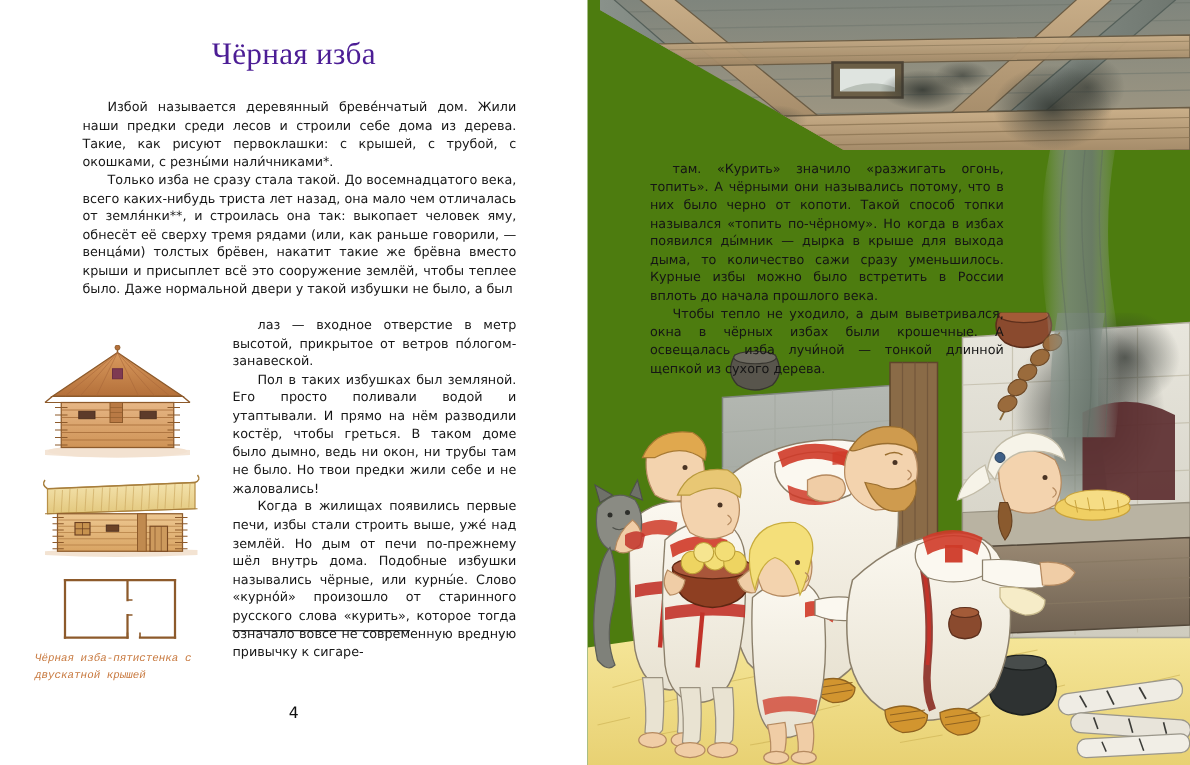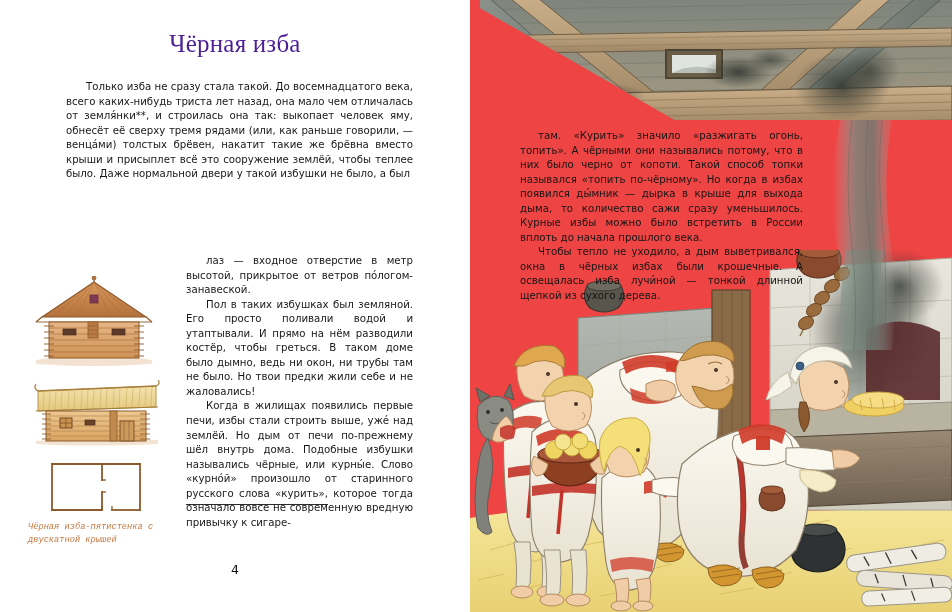--- a/index.html
+++ b/index.html
@@ -93,21 +93,21 @@
     font-family: "DejaVu Sans", sans-serif;
     font-size: 12.5px;
     color: #111;
   }
 
   
   #right-page {
     position: absolute;
     left: 470px; top: 0;
     width: 482px; height: 612px;
-    background: #ef4444;
+    background: #4d7c0f;
     overflow: hidden;
   }
   #right-body {
     position: absolute;
     left: 50px; top: 129px; width: 283px;
     font-family: "DejaVu Sans", sans-serif;
     font-size: 10.2px;
     line-height: 14.55px;
     color: #151515;
     text-align: justify;
@@ -132,20 +132,21 @@
 </head>
 <body>
 
 <div id="spread">
 
   <div id="left-page">
 
     <div id="page-title">Чёрная изба</div>
 
     <div class="body-col" id="left-para-top">
+      <p>Избой называется деревянный бреве́нчатый дом. Жили наши предки среди лесов и строили себе дома из дерева. Такие, как рисуют первоклашки: с крышей, с трубой, с окошками, с резны́ми нали́чниками*.</p>
       <p>Только изба не сразу стала такой. До восемнадцатого века, всего каких-нибудь триста лет назад, она мало чем отличалась от земля́нки**, и строилась она так: выкопает человек яму, обнесёт её сверху тремя рядами (или, как раньше говорили, — венца́ми) толстых брёвен, накатит такие же брёвна вместо крыши и присыплет всё это сооружение землёй, чтобы теплее было. Даже нормальной двери у такой избушки не было, а был</p>
     </div>
 
     <div class="body-col" id="left-para-wrapped">
       <p>лаз — входное отверстие в метр высотой, прикрытое от ветров по́логом-занавеской.</p>
       <p>Пол в таких избушках был земляной. Его просто поливали водой и утаптывали. И прямо на нём разводили костёр, чтобы греться. В таком доме было дымно, ведь ни окон, ни трубы там не было. Но твои предки жили себе и не жаловались!</p>
       <p>Когда в жилищах появились первые печи, избы стали строить выше, уже́ над землёй. Но дым от печи по-прежнему шёл внутрь дома. Подобные избушки назывались чёрные, или курны́е. Слово «курно́й» произошло от старинного русского слова «курить», которое тогда означало вовсе не современную вредную привычку к сигаре-</p>
     </div>
 
     <div id="illus-front">

